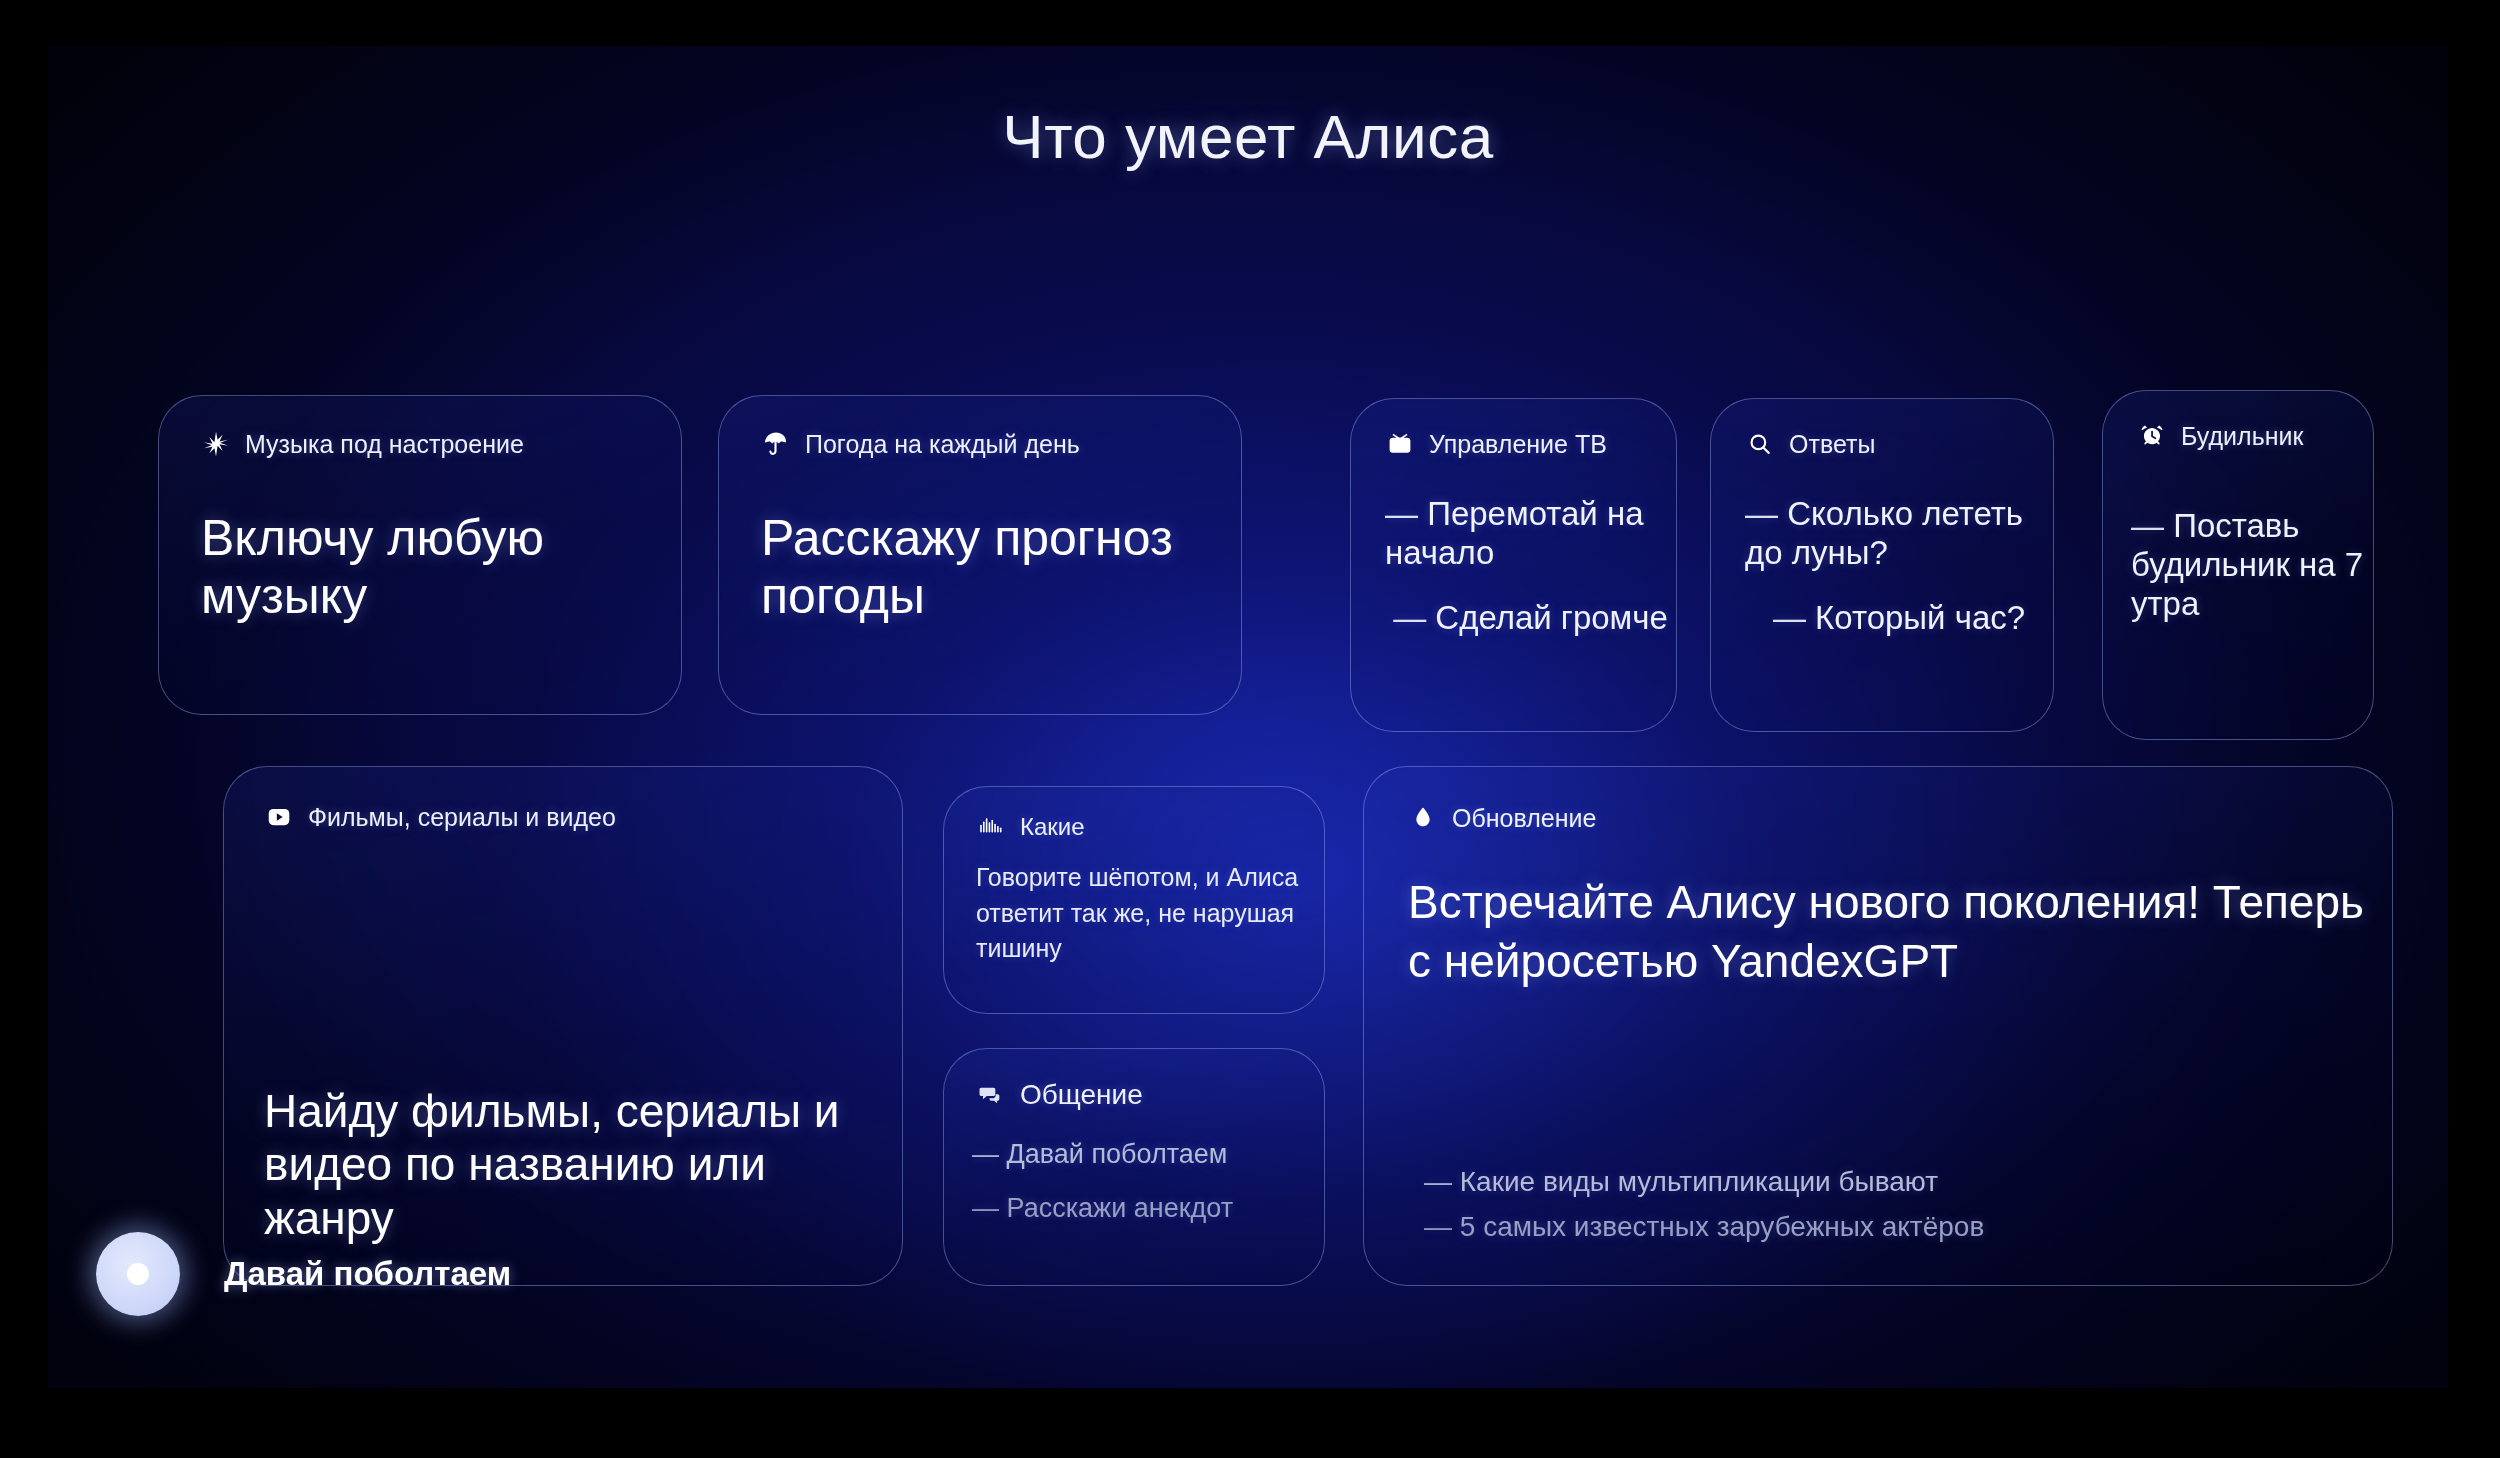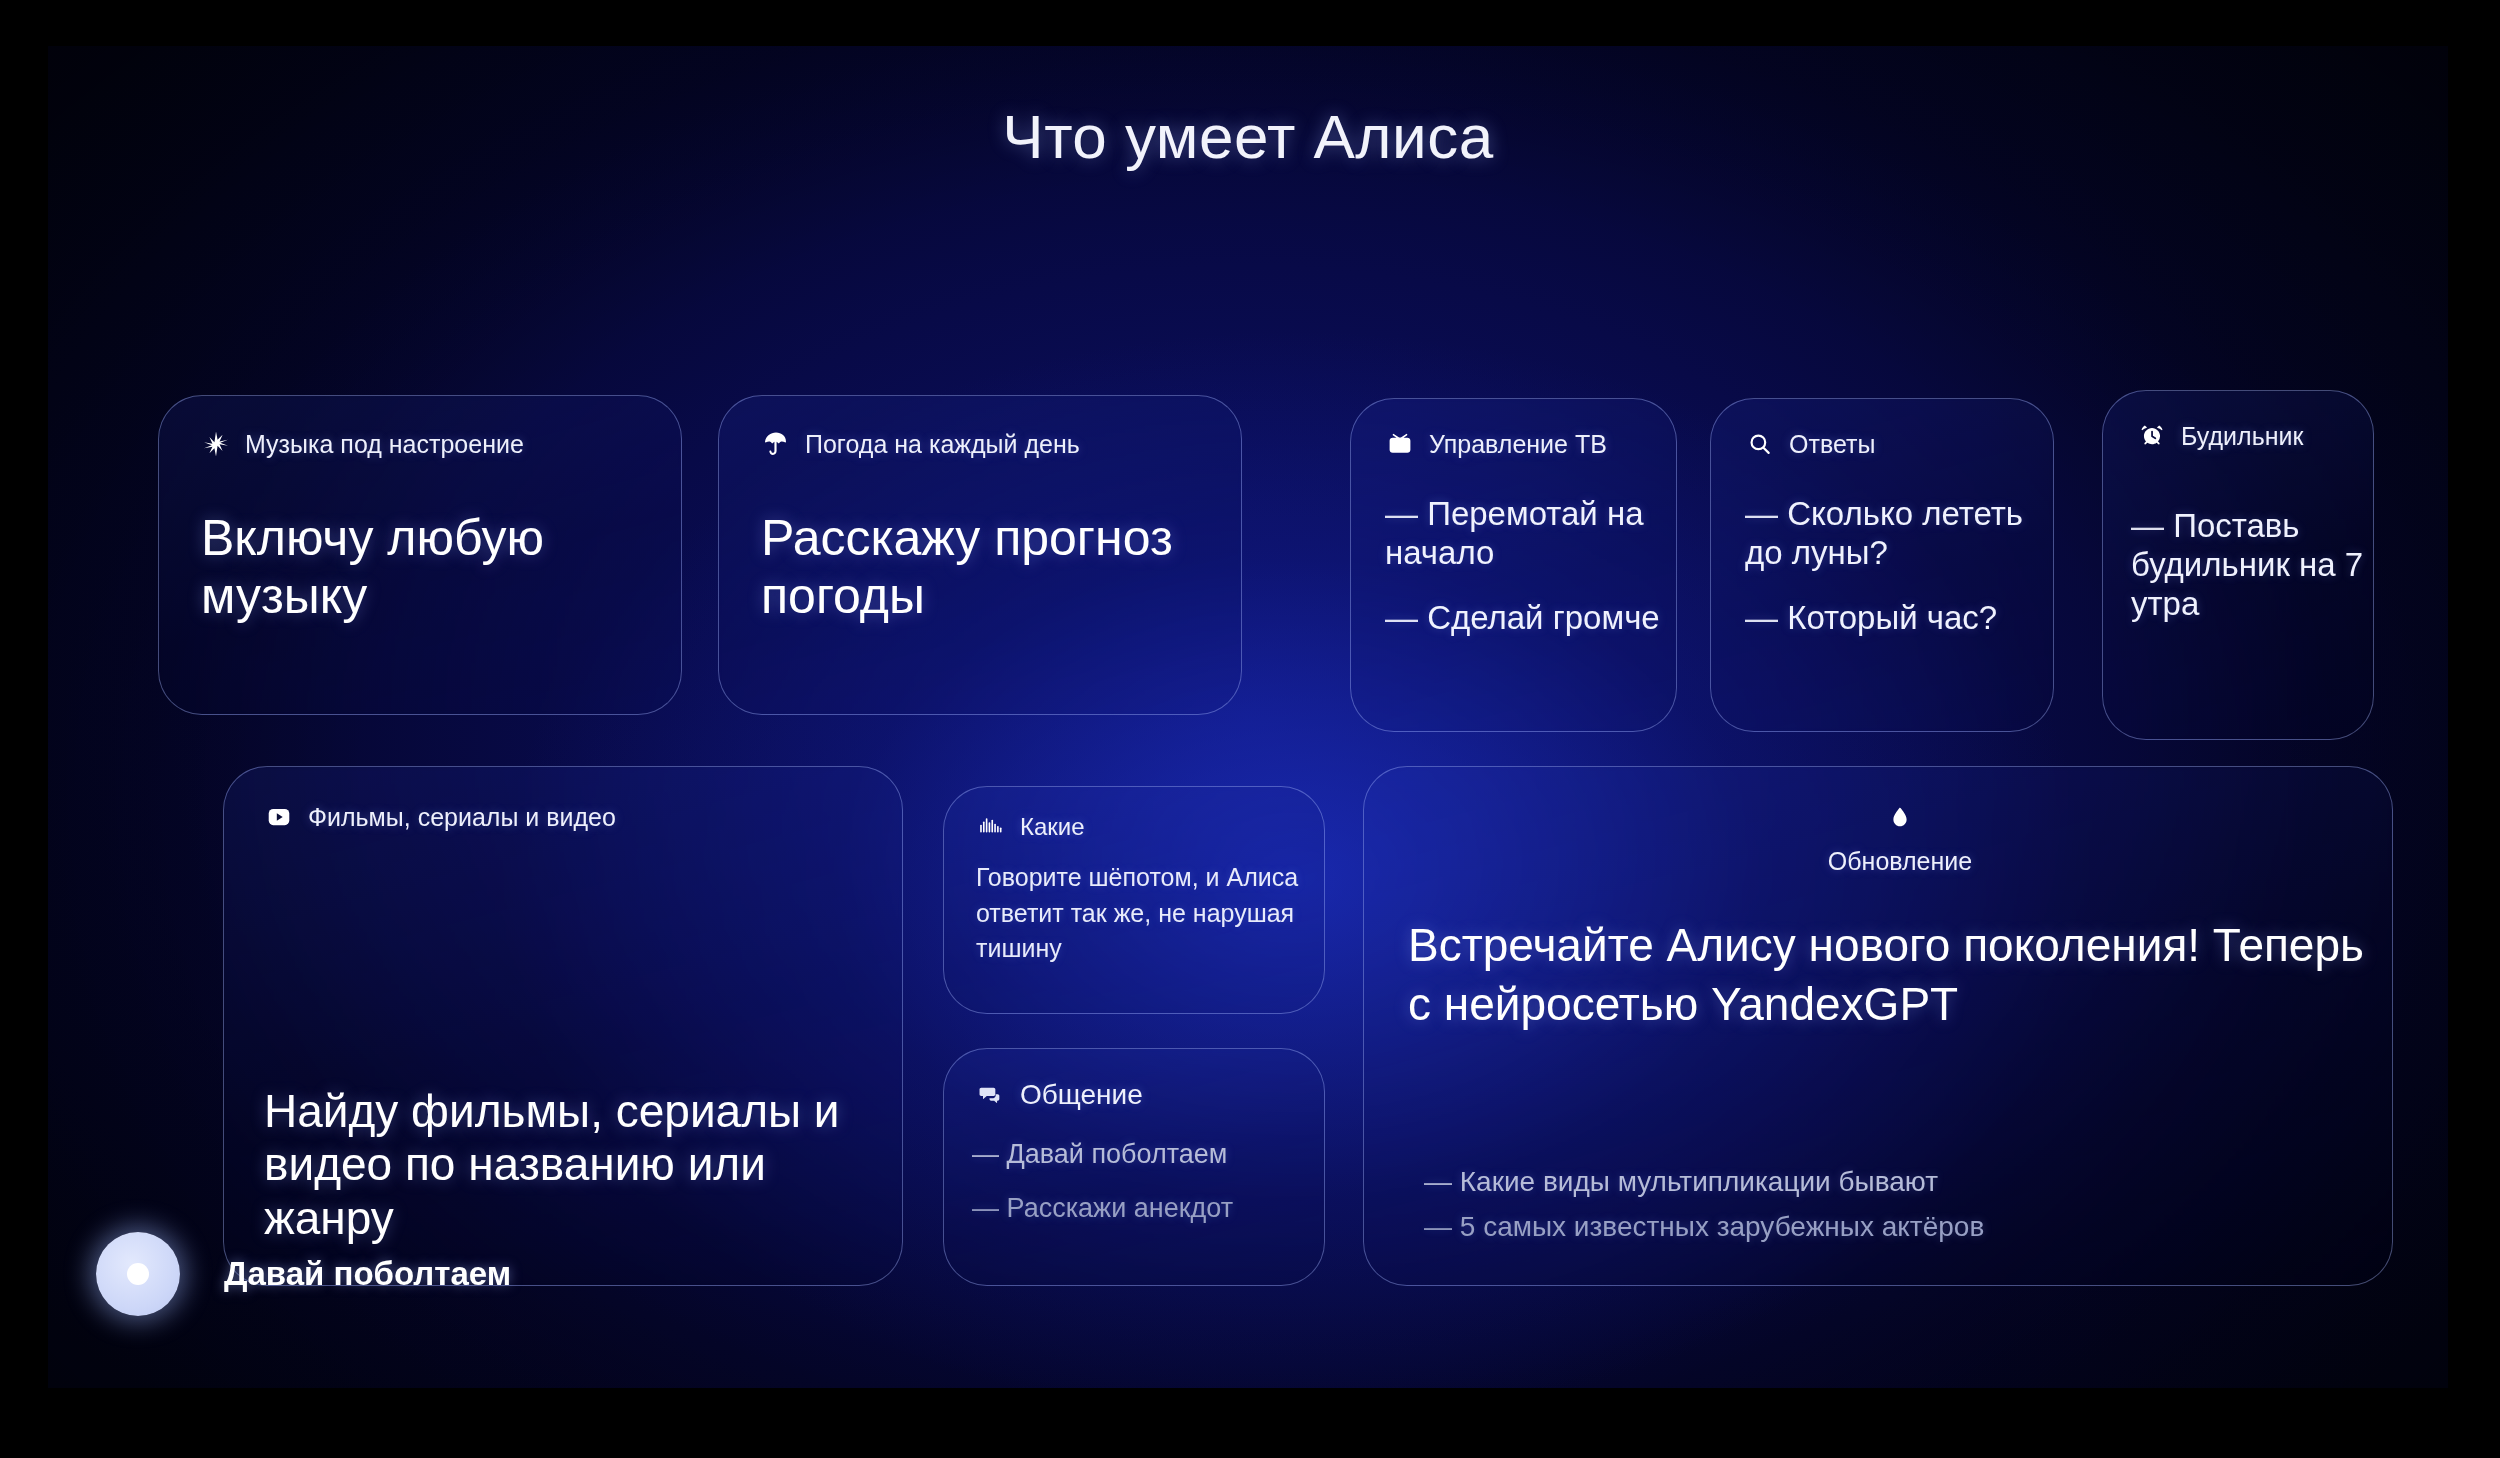--- a/index.html
+++ b/index.html
@@ -96,21 +96,21 @@
   #card-music   { left: 110px;  top: 349px; width: 524px; height: 320px; }
   #card-weather { left: 670px;  top: 349px; width: 524px; height: 320px; }
   #card-tv      { left: 1302px; top: 352px; width: 327px; height: 334px; }
   #card-answers { left: 1662px; top: 352px; width: 344px; height: 334px; }
   #card-alarm   { left: 2054px; top: 344px; width: 272px; height: 350px; }
 
   #card-music .card-head, #card-weather .card-head { margin: 33px 0 0 42px; }
   #card-music .headline, #card-weather .headline { margin: 50px 0 0 42px; font-size: 50px; }
 
   #card-tv .card-head, #card-answers .card-head, #card-alarm .card-head { margin: 30px 0 0 34px; }
-  #card-tv .bullets, #card-answers .bullets { margin: 36px 0 2px 34px; gap: 26px; }
+  #card-tv .bullets, #card-answers .bullets { margin: 36px 0 2px 34px; gap: 26px; align-items: center; }
   #card-tv .bullet, #card-answers .bullet { font-size: 33px; }
   #card-alarm .bullets { margin: 56px 0 0 28px; }
   #card-alarm .bullet { font-size: 33px; }
 
   
   #card-movies { left: 175px;  top: 720px;  width: 680px; height: 520px; }
   #card-whisper{ left: 895px;  top: 740px;  width: 382px; height: 228px; }
   #card-chat   { left: 895px;  top: 1002px; width: 382px; height: 238px; }
   #card-update { left: 1315px; top: 720px;  width: 1030px; height: 520px; }
 
@@ -124,21 +124,21 @@
     font-size: 25px;
     font-weight: 300;
     line-height: 1.42;
     text-shadow: 0 0 8px rgba(140,160,255,0.25);
   }
 
   #card-chat .card-head { margin: 30px 0 0 32px; font-size: 28px; }
   #card-chat .bullets { margin: 28px 0 0 28px; gap: 22px; }
   #card-chat .bullet { font-size: 27px; }
 
-  #card-update .card-head { margin: 36px 0 0 44px; flex-direction: column; }
+  #card-update .card-head { margin: 36px 0 0 44px; }
   #card-update .headline { margin: 40px 0 0 44px; font-size: 46px; line-height: 1.28; }
   #card-update .bullets { position: absolute; left: 60px; bottom: 42px; gap: 12px; }
   #card-update .bullet { font-size: 28px; }
 
   
   #voice-bar {
     position: absolute;
     left: 48px; top: 1186px;
     display: flex;
     align-items: center;

